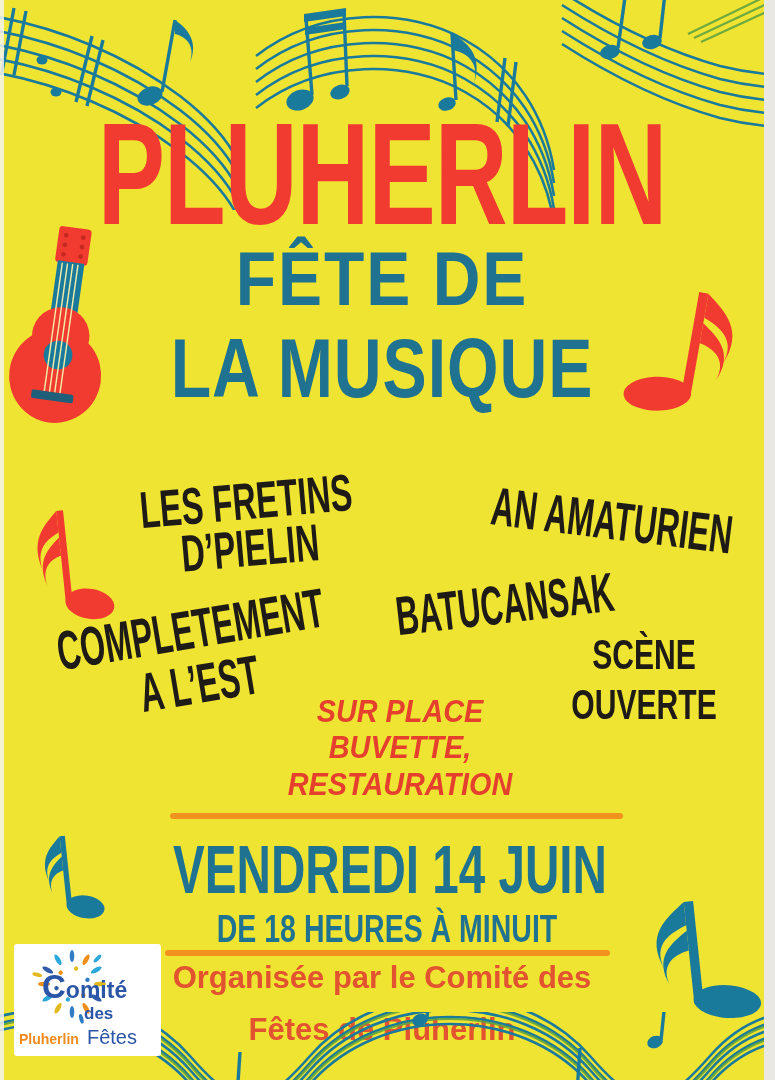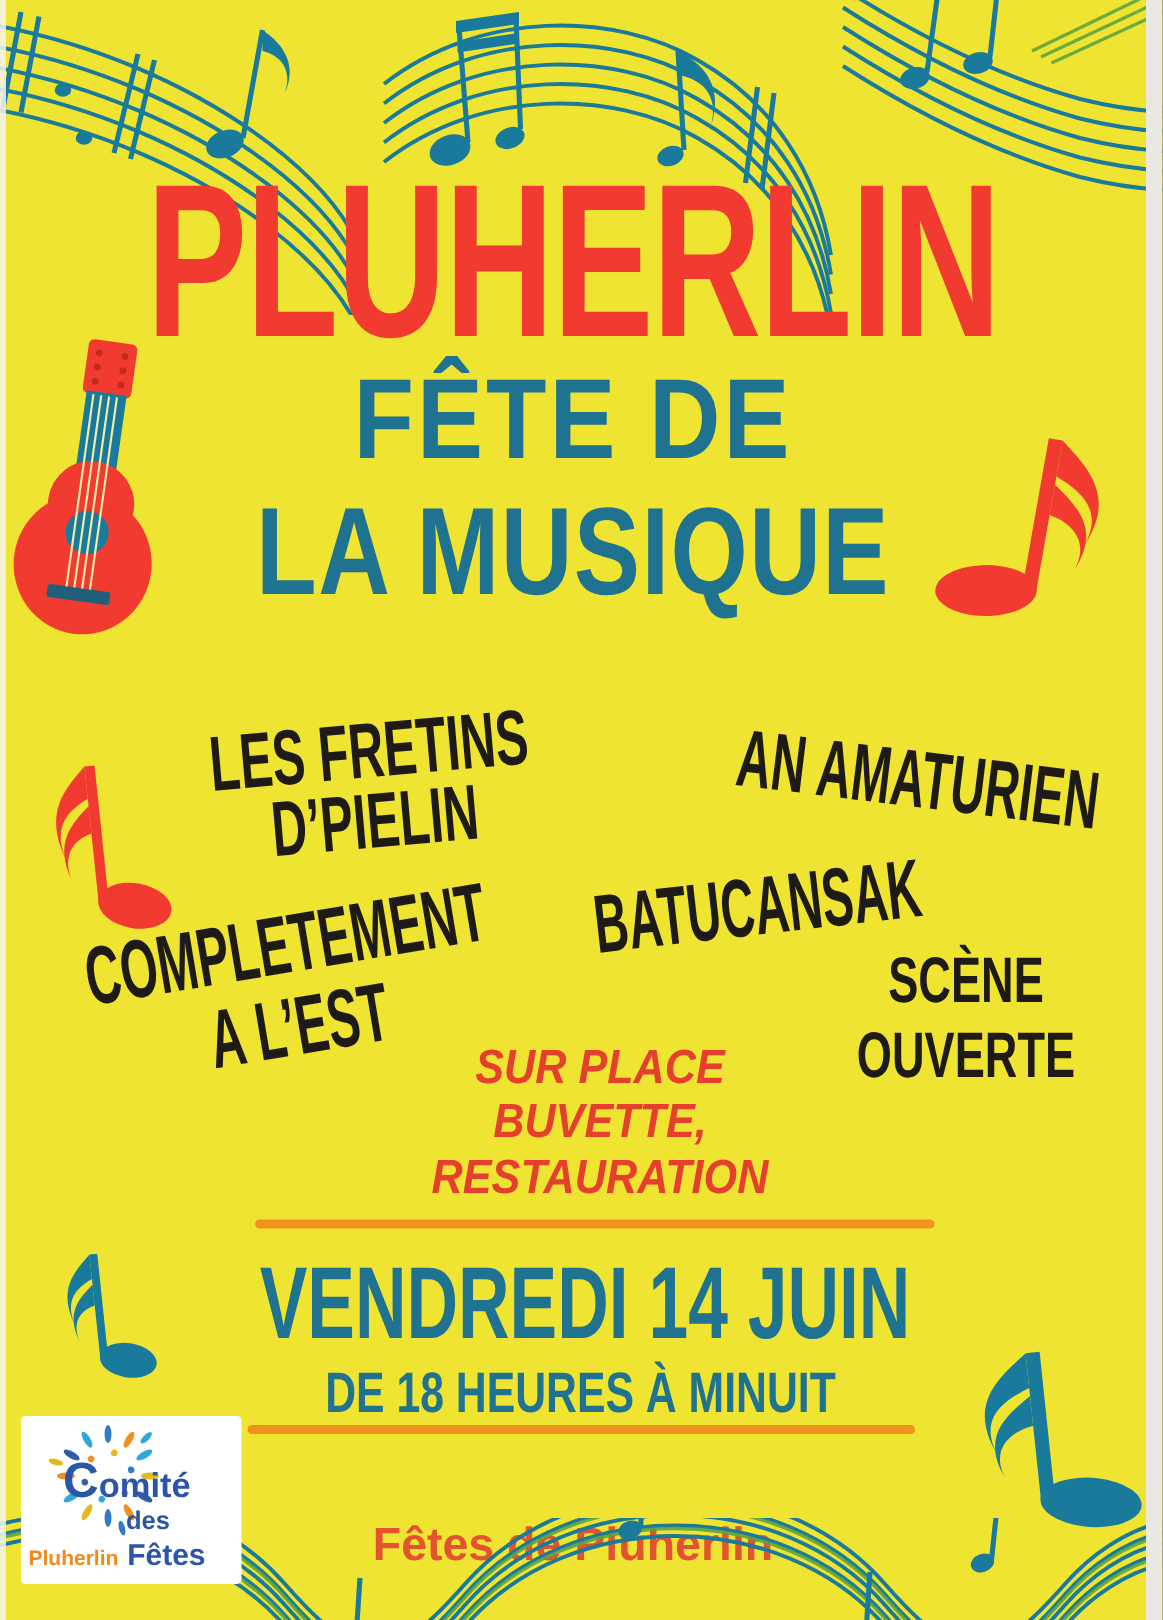--- a/index.html
+++ b/index.html
@@ -72,21 +72,21 @@
   .logo{left:14px;top:944px;width:147px;height:112px;background:#fff;border-radius:3px;z-index:10;}
   .logo .burst{position:absolute;left:0;top:0;}
   .lg1{position:absolute;left:28px;top:24px;color:var(--logo-blue,#2B55A7);
     font-size:23px;font-weight:700;}
   .lg1::first-letter{font-size:33px;}
   .lg2{position:absolute;left:70px;top:60px;color:var(--logo-blue,#2B55A7);
     font-size:17px;font-weight:700;}
   .lgrow{position:absolute;left:5px;bottom:7px;width:118px;display:flex;
     align-items:baseline;justify-content:space-between;}
   .lg3{color:var(--logo-orange,#F08A1C);font-size:14px;font-weight:700;}
-  .lg4{color:var(--logo-blue,#2B55A7);font-size:20px;font-weight:700;}
+  .lg4{color:var(--logo-blue,#2B55A7);font-size:20px;font-weight:400;}
 </style>
 </head>
 <body>
 
 <svg width="0" height="0" style="position:absolute">
   <defs>
     <symbol id="note16" viewBox="0 0 100 150">
       <ellipse cx="30" cy="127" rx="29" ry="18" transform="rotate(-16 30 127)" fill="currentColor"></ellipse>
       <rect x="50" y="12" width="8" height="113" fill="currentColor"></rect>
       <path d="M58,12 C74,28 94,44 80,84 C89,54 70,44 58,38 Z" fill="currentColor"></path>
@@ -203,20 +203,21 @@
   <div class="abs info">
     <span>SUR PLACE</span>
     <span>BUVETTE,</span>
     <span>RESTAURATION</span>
   </div>
 
   <div class="abs rule rule1"></div>
   <div class="abs date">VENDREDI 14 JUIN</div>
   <div class="abs time">DE 18 HEURES À MINUIT</div>
   <div class="abs rule rule2"></div>
+  <div class="abs org org1">Organisée par le Comité des</div>
   <div class="abs org org2">Fêtes de Pluherlin</div>
 
   <svg class="abs note note-teal" style="left:36px;top:828px;transform:rotate(-6deg)" width="66" height="95" viewBox="0 0 100 150" preserveAspectRatio="none">
     <use href="#note16" transform="translate(100,0) scale(-1,1)"></use>
   </svg>
   <svg class="abs note note-teal" style="left:640px;top:890px;transform:rotate(-6deg)" width="118" height="135" viewBox="0 0 100 150" preserveAspectRatio="none">
     <use href="#note16" transform="translate(100,0) scale(-1,1)"></use>
   </svg>
 
   <div class="abs logo">

